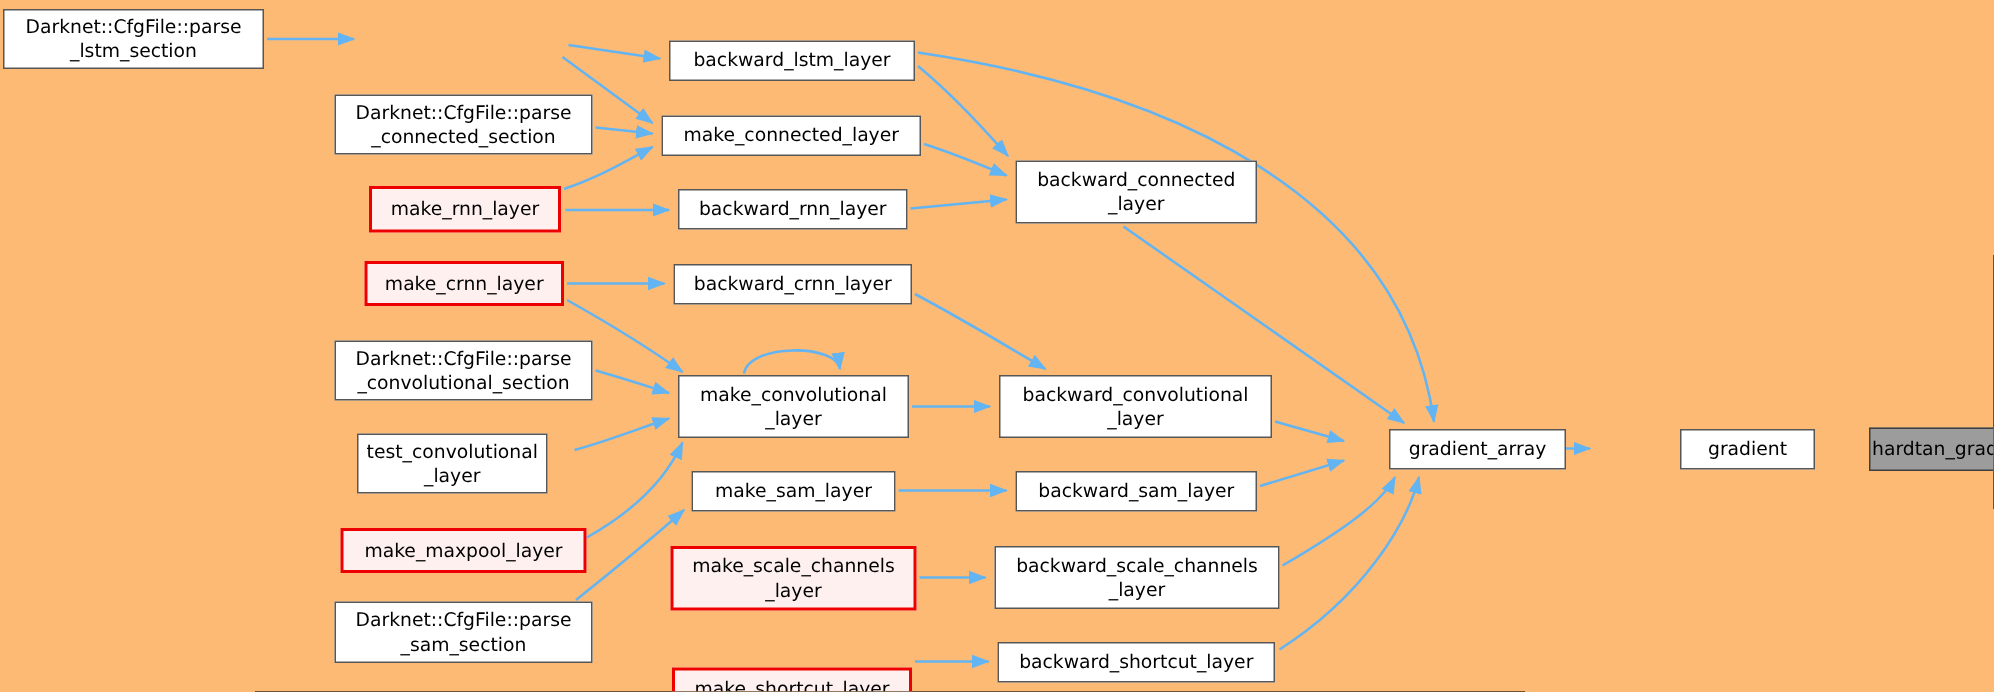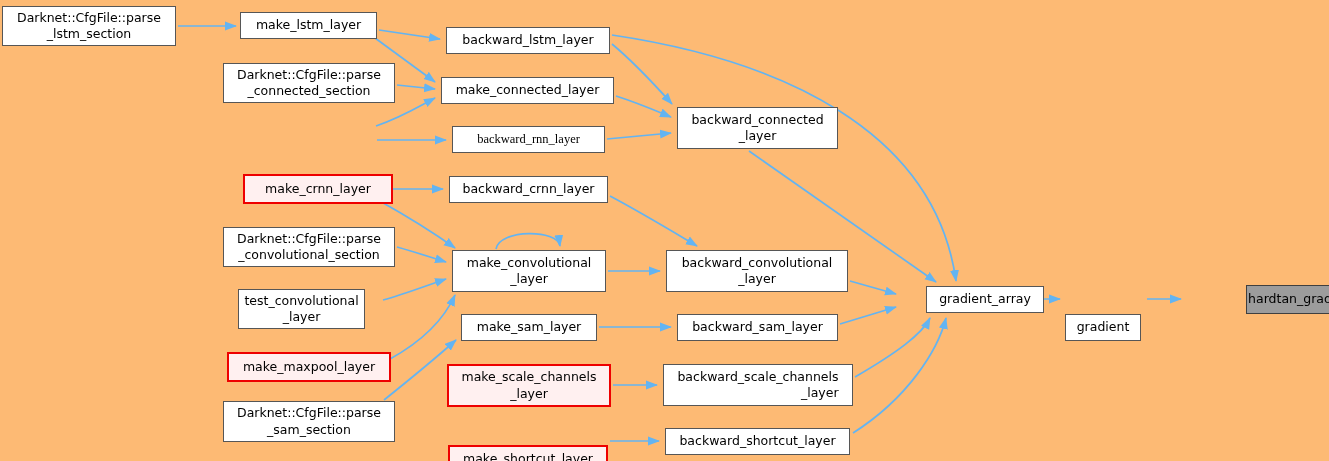--- a/index.html
+++ b/index.html
@@ -63,46 +63,46 @@
     <path class="edge" d="M613,385 L657,385" marker-end="url(#arrow)"></path>
     <path class="edge" d="M855,377 C898,352 922,334 930,318" marker-end="url(#arrow)"></path>
     <path class="edge" d="M610,441 L659,441" marker-end="url(#arrow)"></path>
     <path class="edge" d="M853,433 C908,398 938,350 946,318" marker-end="url(#arrow)"></path>
     <path class="edge" d="M1022,299 L1060,299" marker-end="url(#arrow)"></path>
     <path class="edge" d="M1147,299 L1181,299" marker-end="url(#arrow)"></path>
   </svg>
 
   <div class="node" style="left:2px;top:6px;width:174px;height:40px;">Darknet::CfgFile::parse
 _lstm_section</div>
-  <div class="node" style="left:240px;top:12px;width:137px;height:27px;">make_lstm_layer</div>
   <div class="node" style="left:446px;top:27px;width:164px;height:27px;">backward_lstm_layer</div>
   <div class="node" style="left:223px;top:63px;width:172px;height:40px;">Darknet::CfgFile::parse
 _connected_section</div>
   <div class="node" style="left:441px;top:77px;width:173px;height:27px;">make_connected_layer</div>
-  <div class="node" style="left:452px;top:126px;width:153px;height:27px;font-family:Liberation Serif, serif;">backward_rnn_layer</div>
-  <div class="node red" style="left:243px;top:174px;width:150px;height:30px;">make_crnn_layer</div>
+  <div class="node red" style="left:246px;top:124px;width:128px;height:31px;">make_rnn_layer</div>
+  <div class="node" style="left:452px;top:126px;width:153px;height:27px;">backward_rnn_layer</div>
+  <div class="node red" style="left:243px;top:174px;width:133px;height:30px;">make_crnn_layer</div>
   <div class="node" style="left:449px;top:176px;width:159px;height:27px;">backward_crnn_layer</div>
   <div class="node" style="left:677px;top:107px;width:161px;height:42px;">backward_connected
 _layer</div>
   <div class="node" style="left:223px;top:227px;width:172px;height:40px;">Darknet::CfgFile::parse
 _convolutional_section</div>
   <div class="node" style="left:452px;top:250px;width:154px;height:42px;">make_convolutional
 _layer</div>
   <div class="node" style="left:238px;top:289px;width:127px;height:40px;">test_convolutional
 _layer</div>
   <div class="node" style="left:666px;top:250px;width:182px;height:42px;">backward_convolutional
 _layer</div>
   <div class="node" style="left:461px;top:314px;width:136px;height:27px;">make_sam_layer</div>
   <div class="node" style="left:677px;top:314px;width:161px;height:27px;">backward_sam_layer</div>
   <div class="node red" style="left:227px;top:352px;width:164px;height:30px;">make_maxpool_layer</div>
   <div class="node red" style="left:447px;top:364px;width:164px;height:43px;">make_scale_channels
 _layer</div>
-  <div class="node" style="left:663px;top:364px;width:190px;height:42px;text-align:right;">backward_scale_channels
+  <div class="node" style="left:663px;top:364px;width:190px;height:42px;">backward_scale_channels
 _layer</div>
   <div class="node" style="left:223px;top:401px;width:172px;height:41px;">Darknet::CfgFile::parse
 _sam_section</div>
   <div class="node red" style="left:448px;top:445px;width:160px;height:29px;">make_shortcut_layer</div>
   <div class="node" style="left:665px;top:428px;width:185px;height:27px;">backward_shortcut_layer</div>
   <div class="node" style="left:902px;top:286px;width:118px;height:27px;margin-left:24px;">gradient_array</div>
-  <div class="node" style="left:1065px;top:286px;width:76px;height:27px;margin-top:28px;">gradient</div>
+  <div class="node" style="left:1120px;top:286px;width:90px;height:27px;">gradient</div>
   <div class="node focus" style="left:1246px;top:285px;width:112px;height:29px;">hardtan_gradient</div>
 
 </div>
 
 </body></html>

